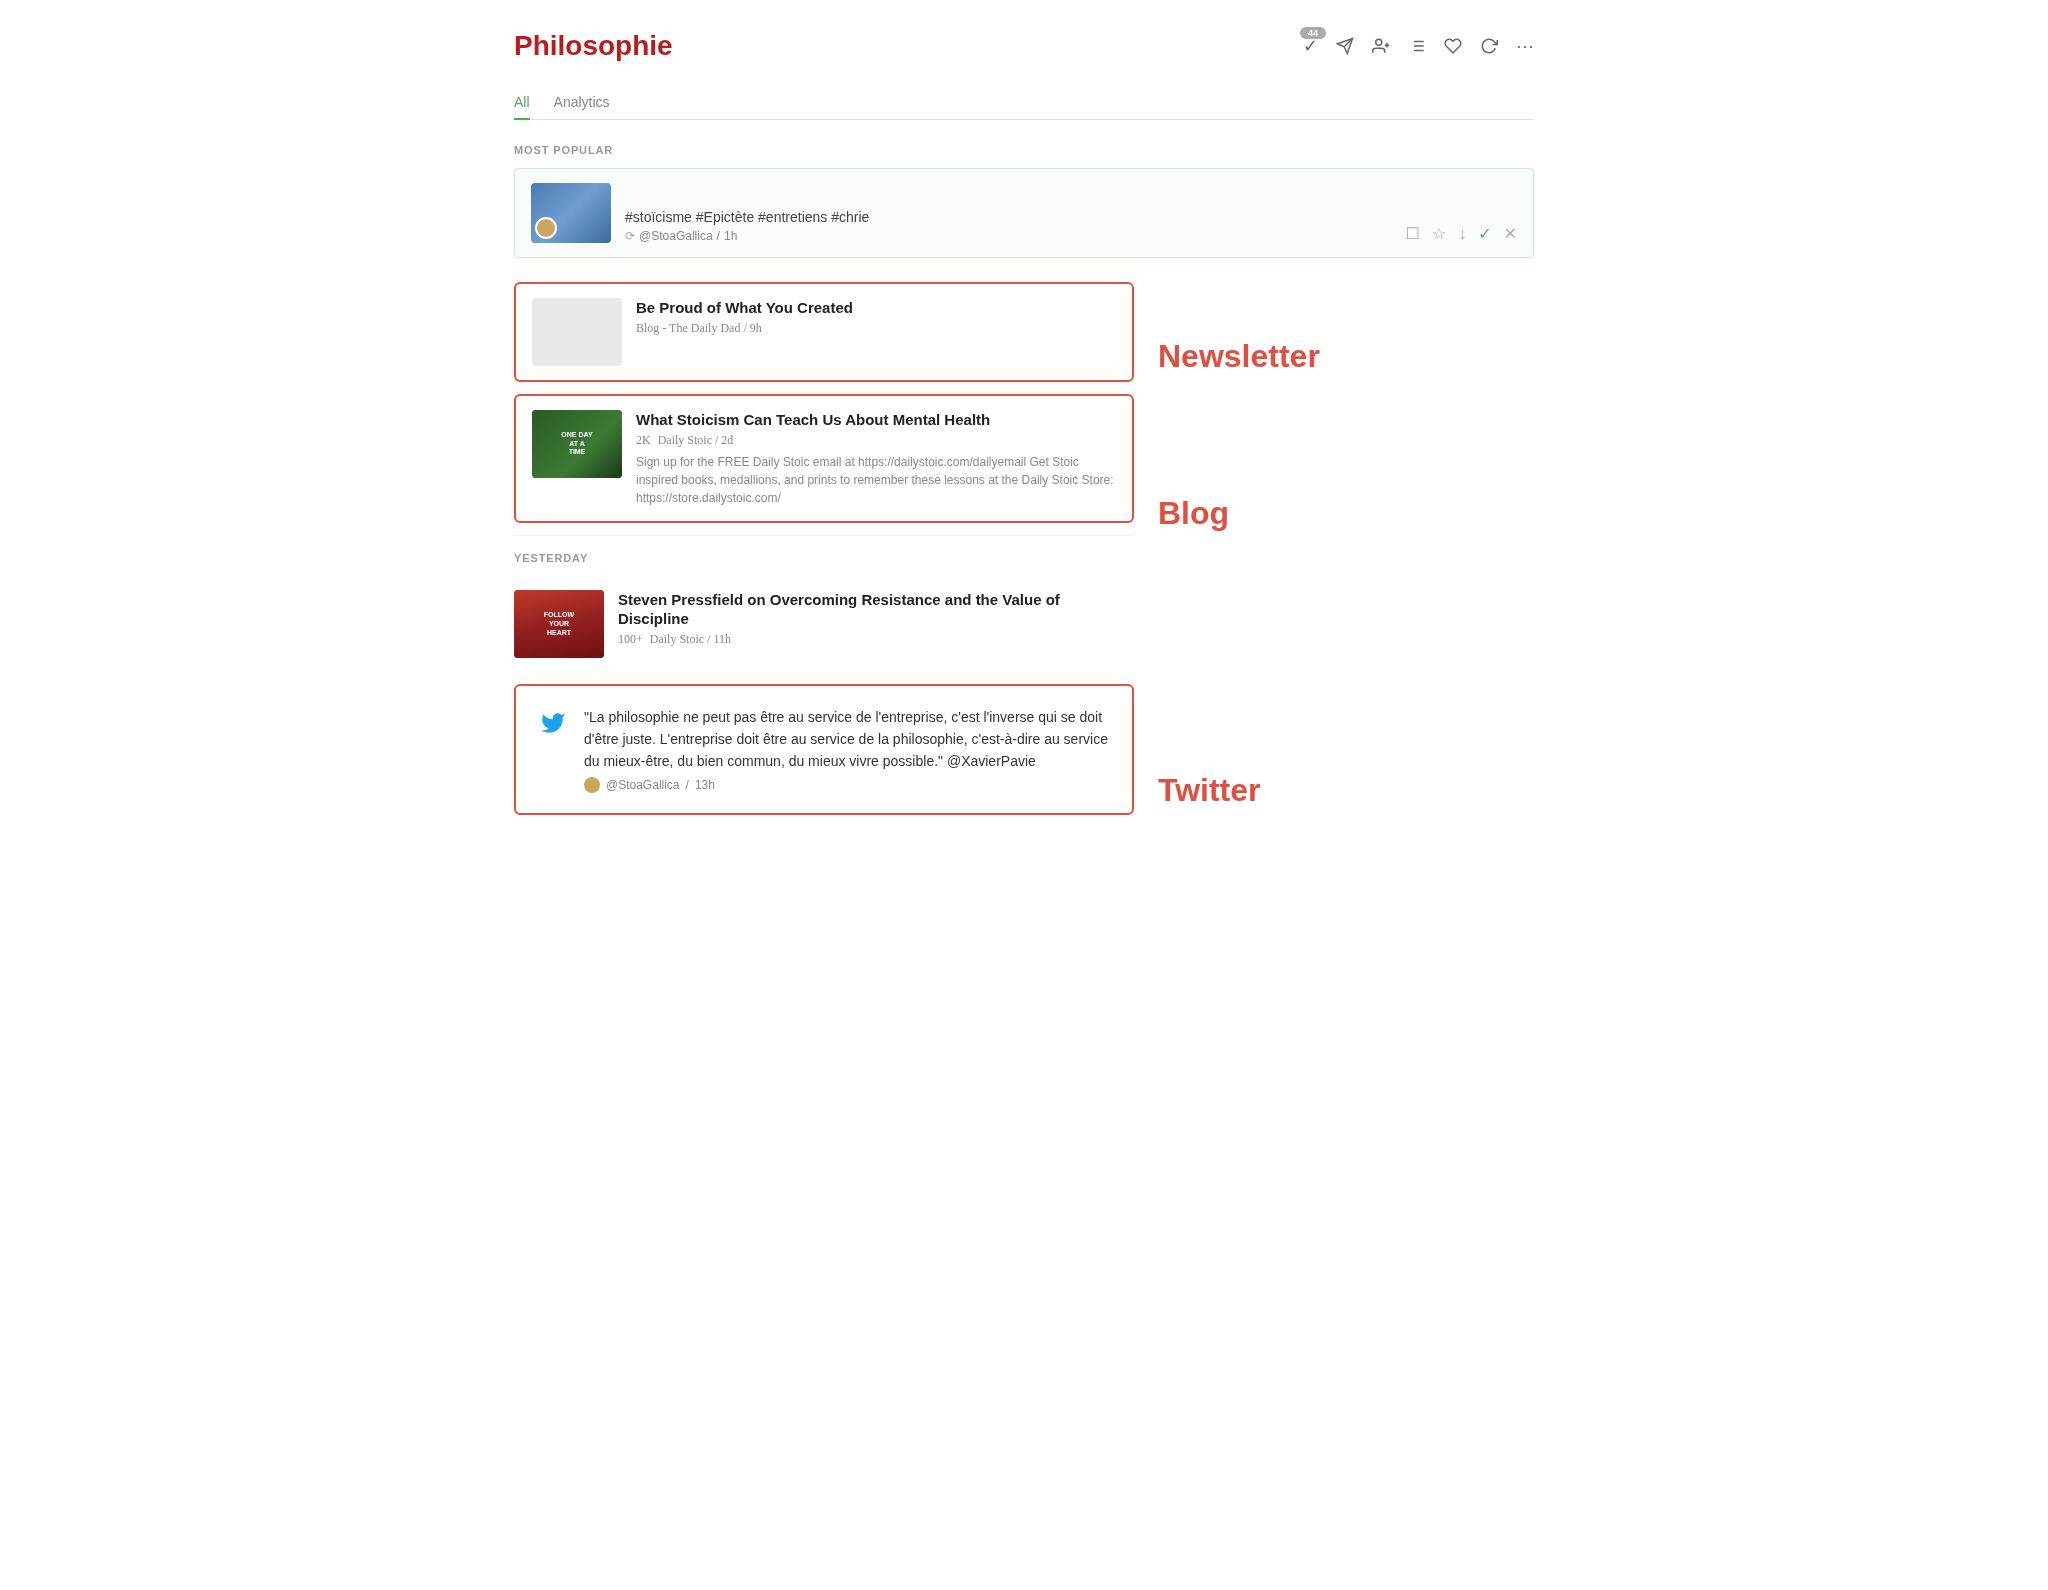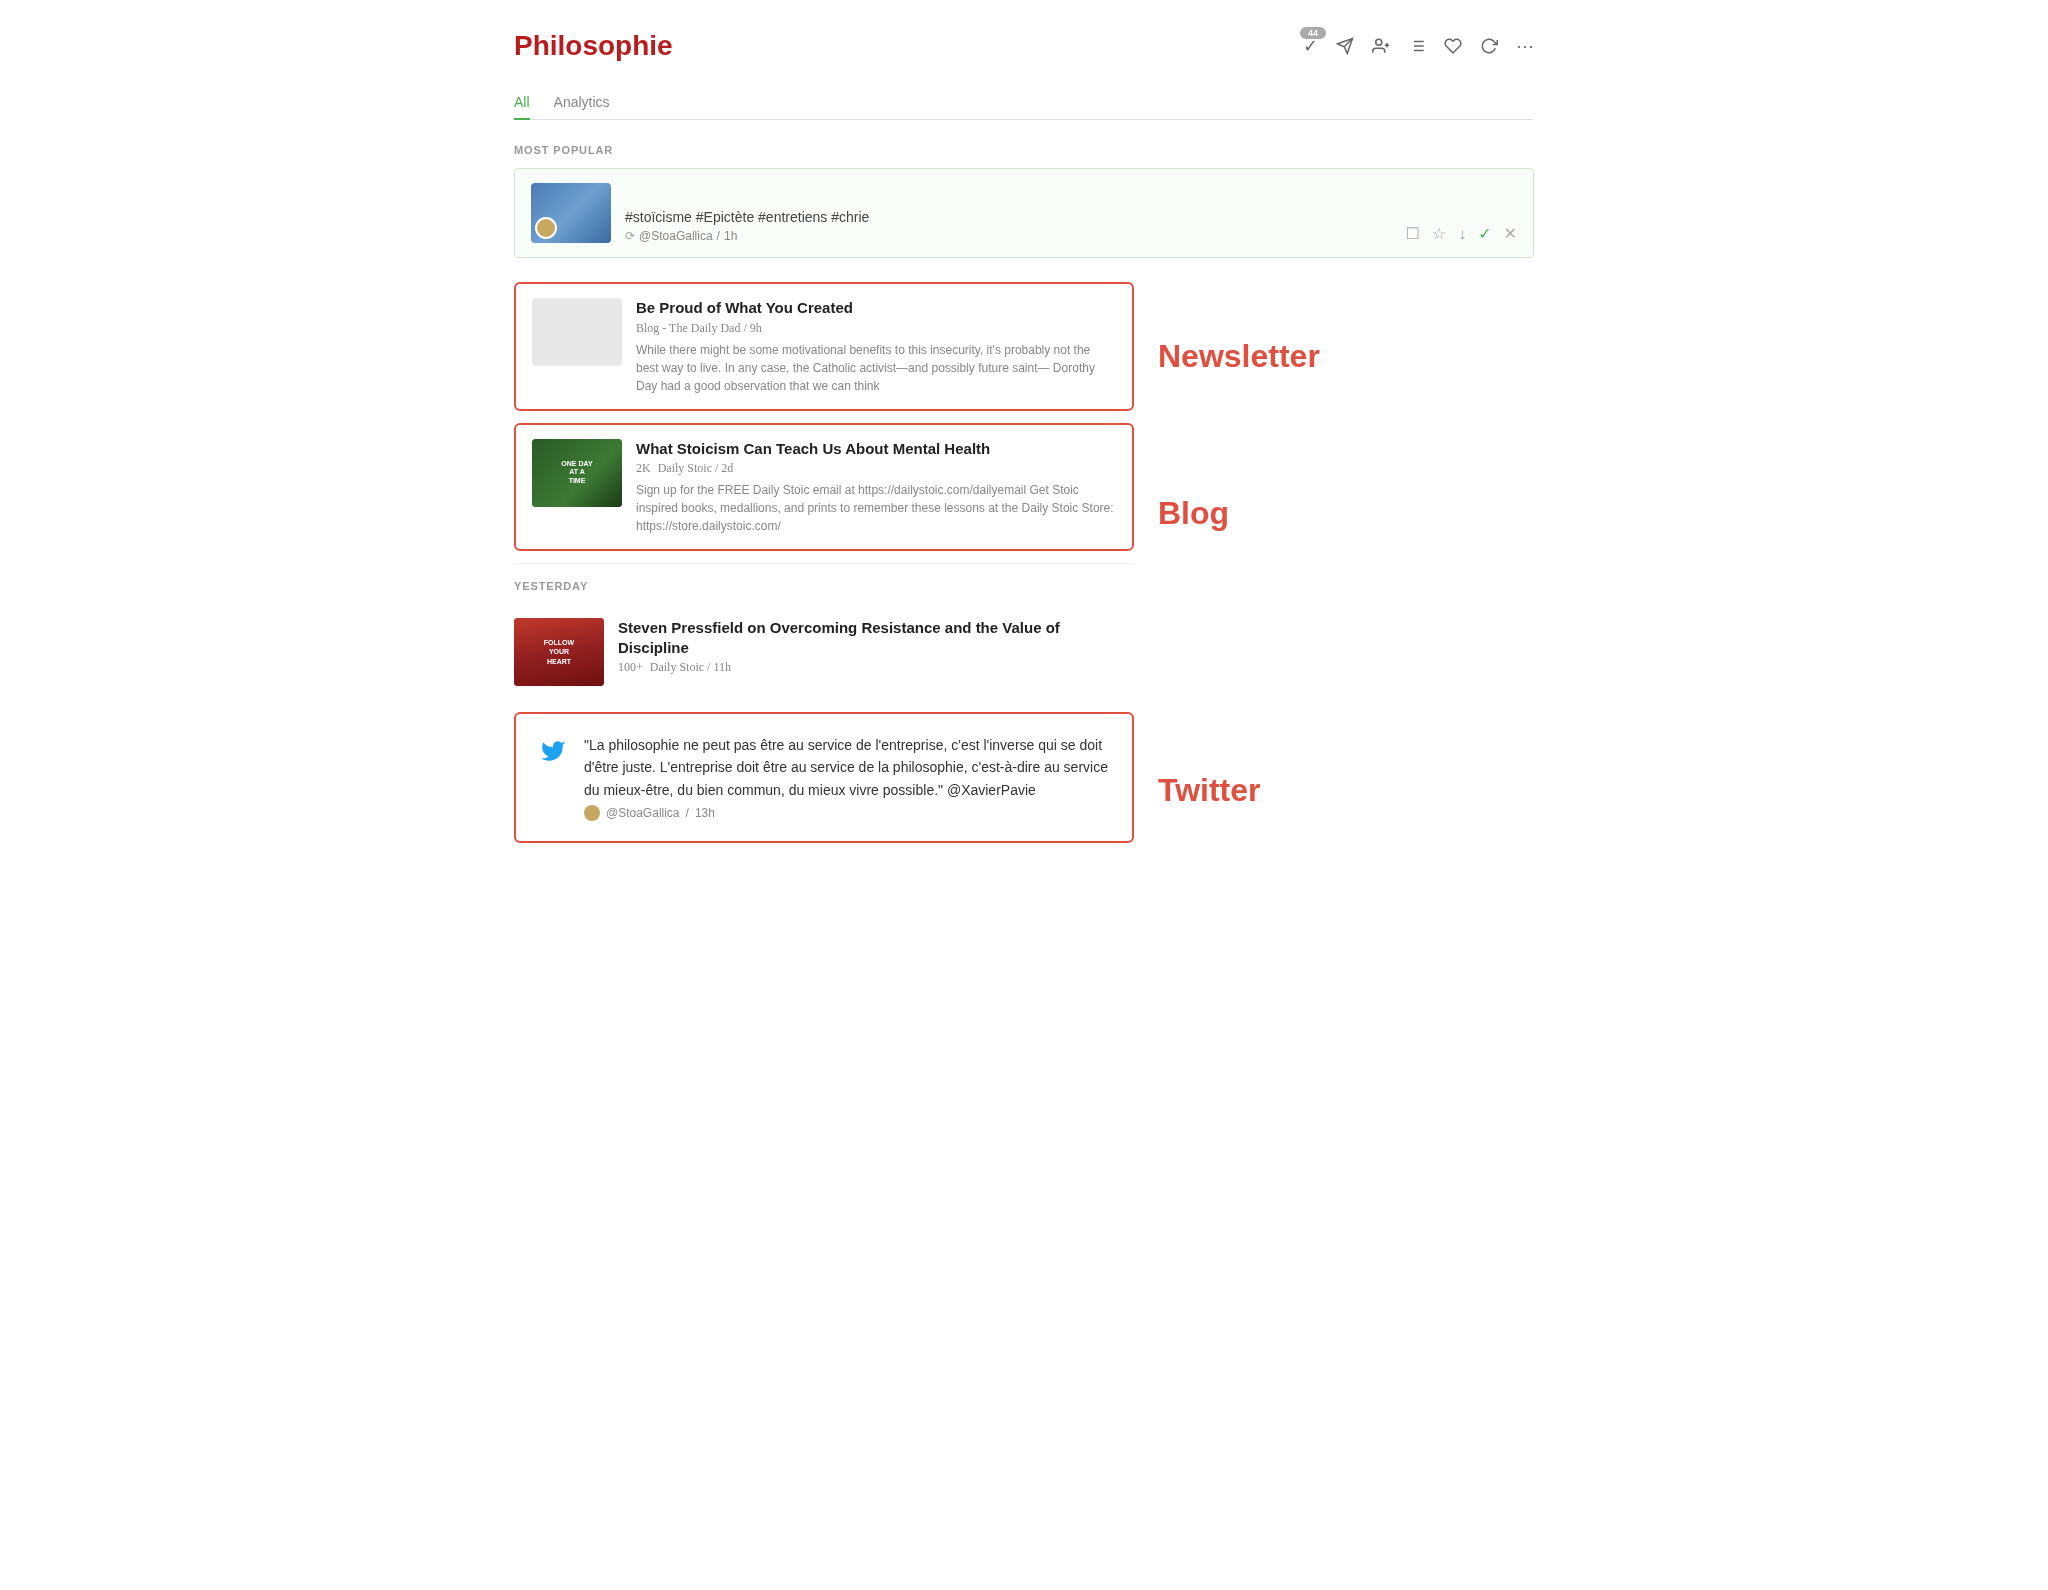--- a/index.html
+++ b/index.html
@@ -463,21 +463,20 @@
 
       <div class="feed-card">
         <div class="feed-thumb-placeholder"></div>
         <div class="feed-content">
           <div class="feed-title">Be Proud of What You Created</div>
           <div class="feed-source">
             <span>Blog - The Daily Dad</span>
             <span> / </span>
             <span>9h</span>
           </div>
-          <div class="feed-description">While there might be some motivational benefits to this insecurity, it's probably not the best way to live. In any case, the Catholic activist—and possibly future saint— Dorothy Day had a good observation that we can think</div>
         </div>
       </div>
 
       <div class="feed-card">
         <div class="feed-thumb feed-thumb-stoic">
           <div class="feed-thumb-stoic-text">ONE DAY<br>AT A<br>TIME</div>
         </div>
         <div class="feed-content">
           <div class="feed-title">What Stoicism Can Teach Us About Mental Health</div>
           <div class="feed-source">

